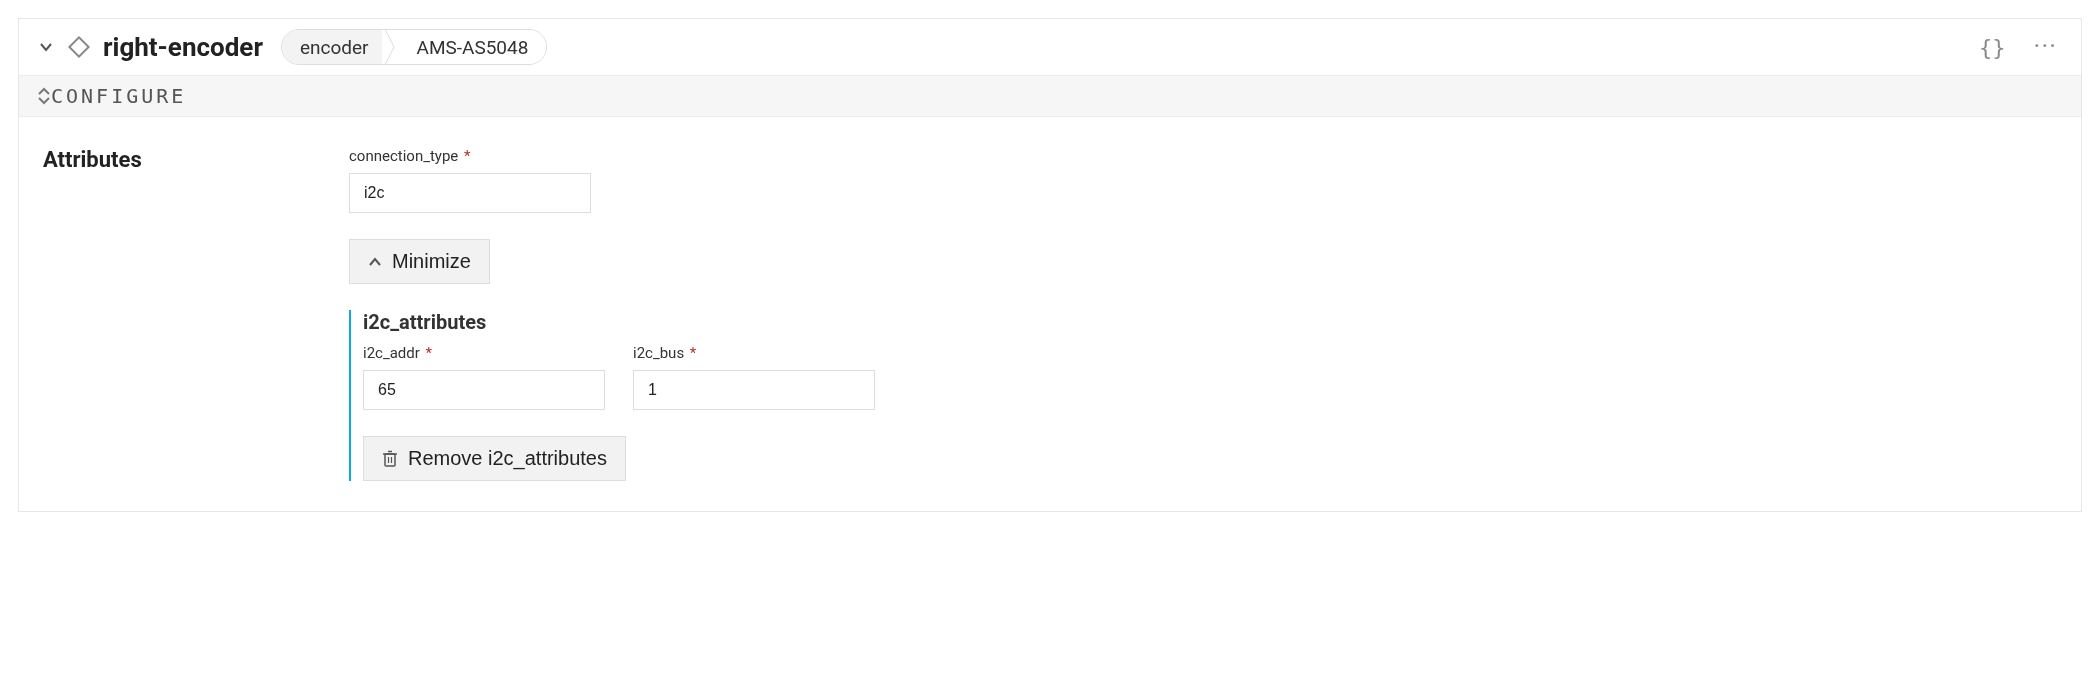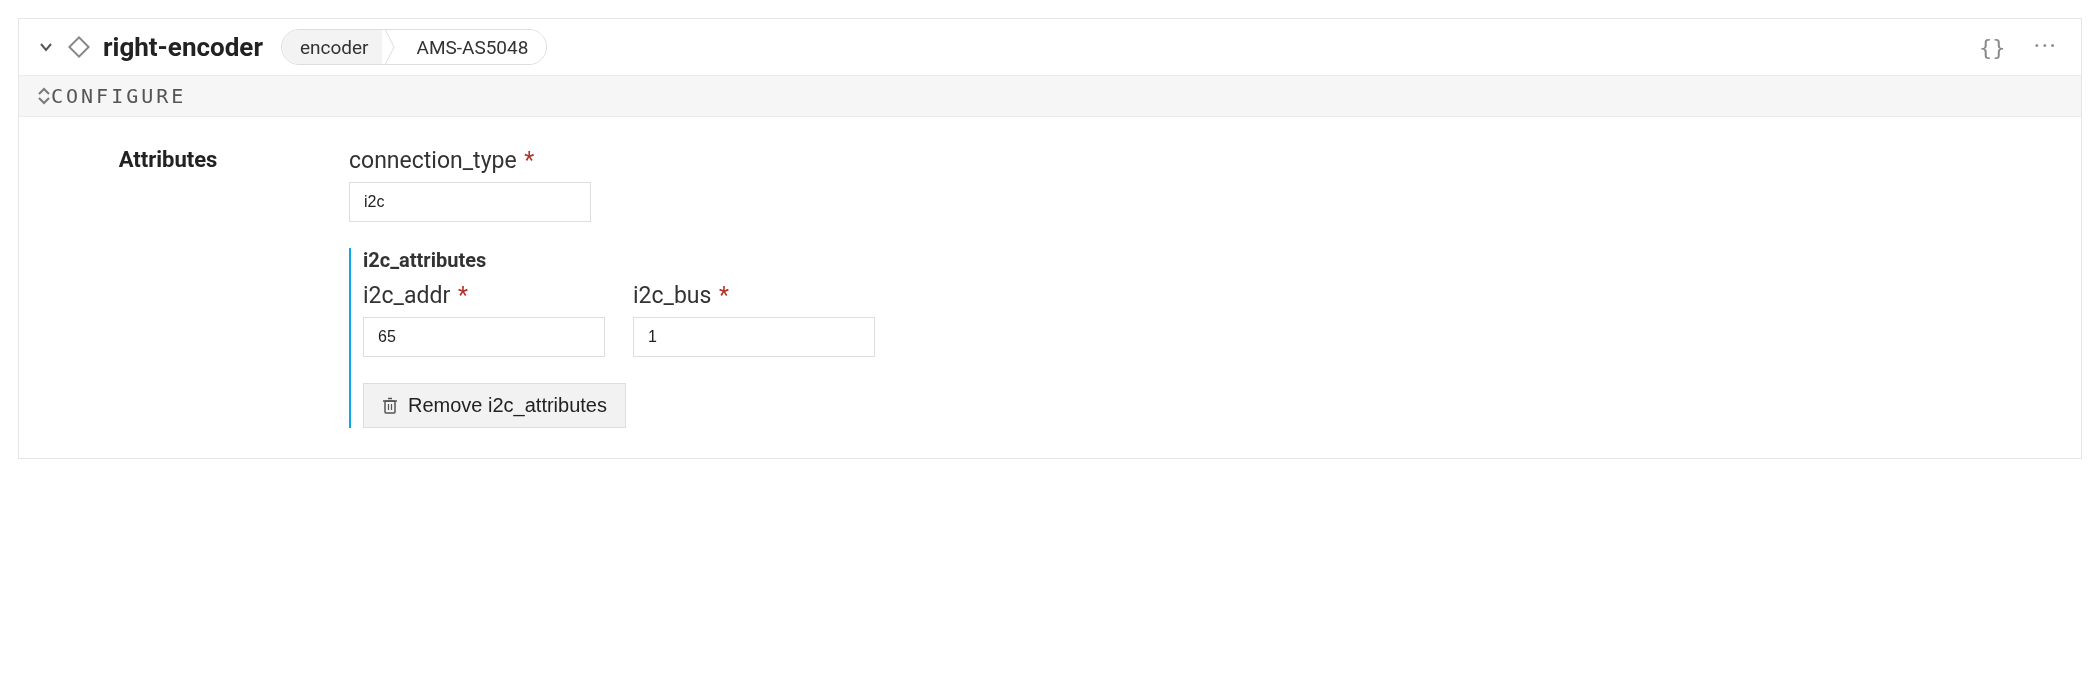--- a/index.html
+++ b/index.html
@@ -108,33 +108,32 @@
   }
   .body {
     display: flex;
     padding: 30px 24px;
     gap: 56px;
     background: #fff;
   }
   .left-col {
     width: 250px;
     flex-shrink: 0;
-    text-align: center;
   }
   .section-title {
     font-weight: 700;
     font-size: 22px;
     color: #222;
   }
   .right-col {
     flex: 1;
   }
   .field-row { margin-bottom: 26px; }
   .field-label {
-    font-size: 23px;
+    font-size: 15px;
     color: #333;
     margin-bottom: 8px;
   }
   .req { color: #b33027; margin-left: 2px; }
   .text-input {
     border: 1px solid #ddd;
     padding: 10px 14px;
     font-size: 16px;
     width: 242px;
     color: #222;
@@ -217,20 +216,28 @@
 
     <div class="right-col">
 
       <div class="field-row">
         <div class="field-label">
           <span>connection_type</span><span class="req"> *</span>
         </div>
         <input class="text-input" value="i2c" style="">
       </div>
 
+      <button class="btn">
+        <span>
+          <svg width="14" height="10" viewBox="0 0 14 10">
+              <polyline points="2,8 7,2 12,8" fill="none" stroke="#555" stroke-width="2"></polyline>
+            </svg>
+        </span>
+        <span>Minimize</span>
+      </button>
 
       <div class="sub-section">
         <div class="sub-title">i2c_attributes</div>
 
         <div class="sub-fields">
           <div>
             <div class="field-label">
               <span>i2c_addr</span><span class="req"> *</span>
             </div>
             <input class="text-input" value="65" style="">

